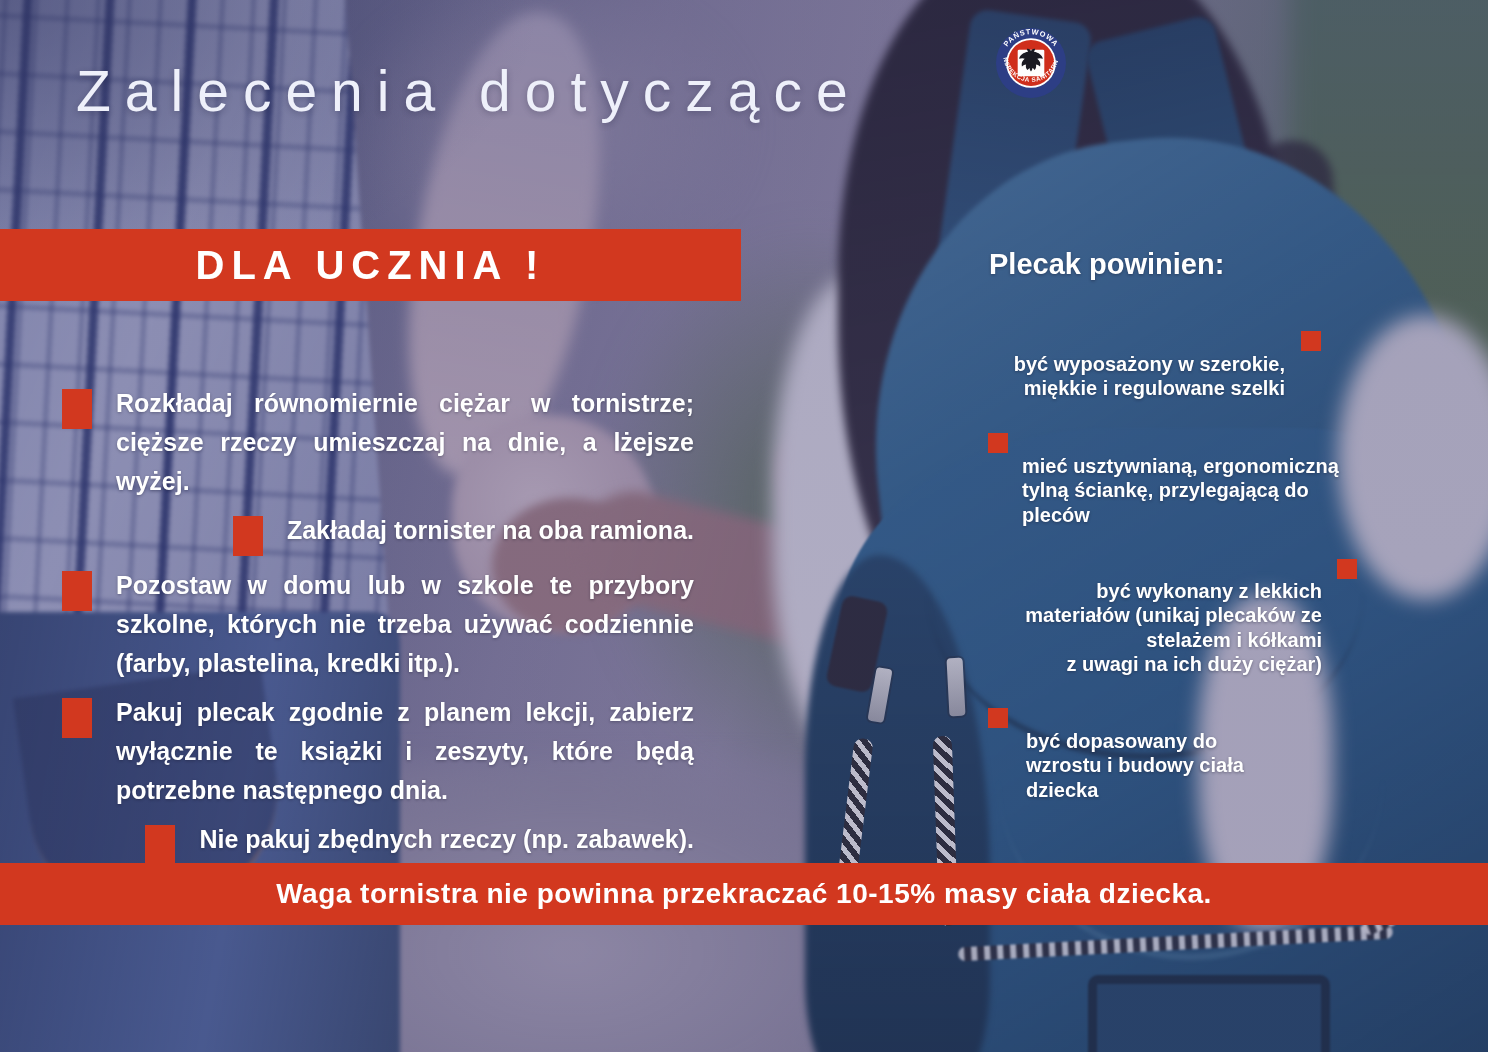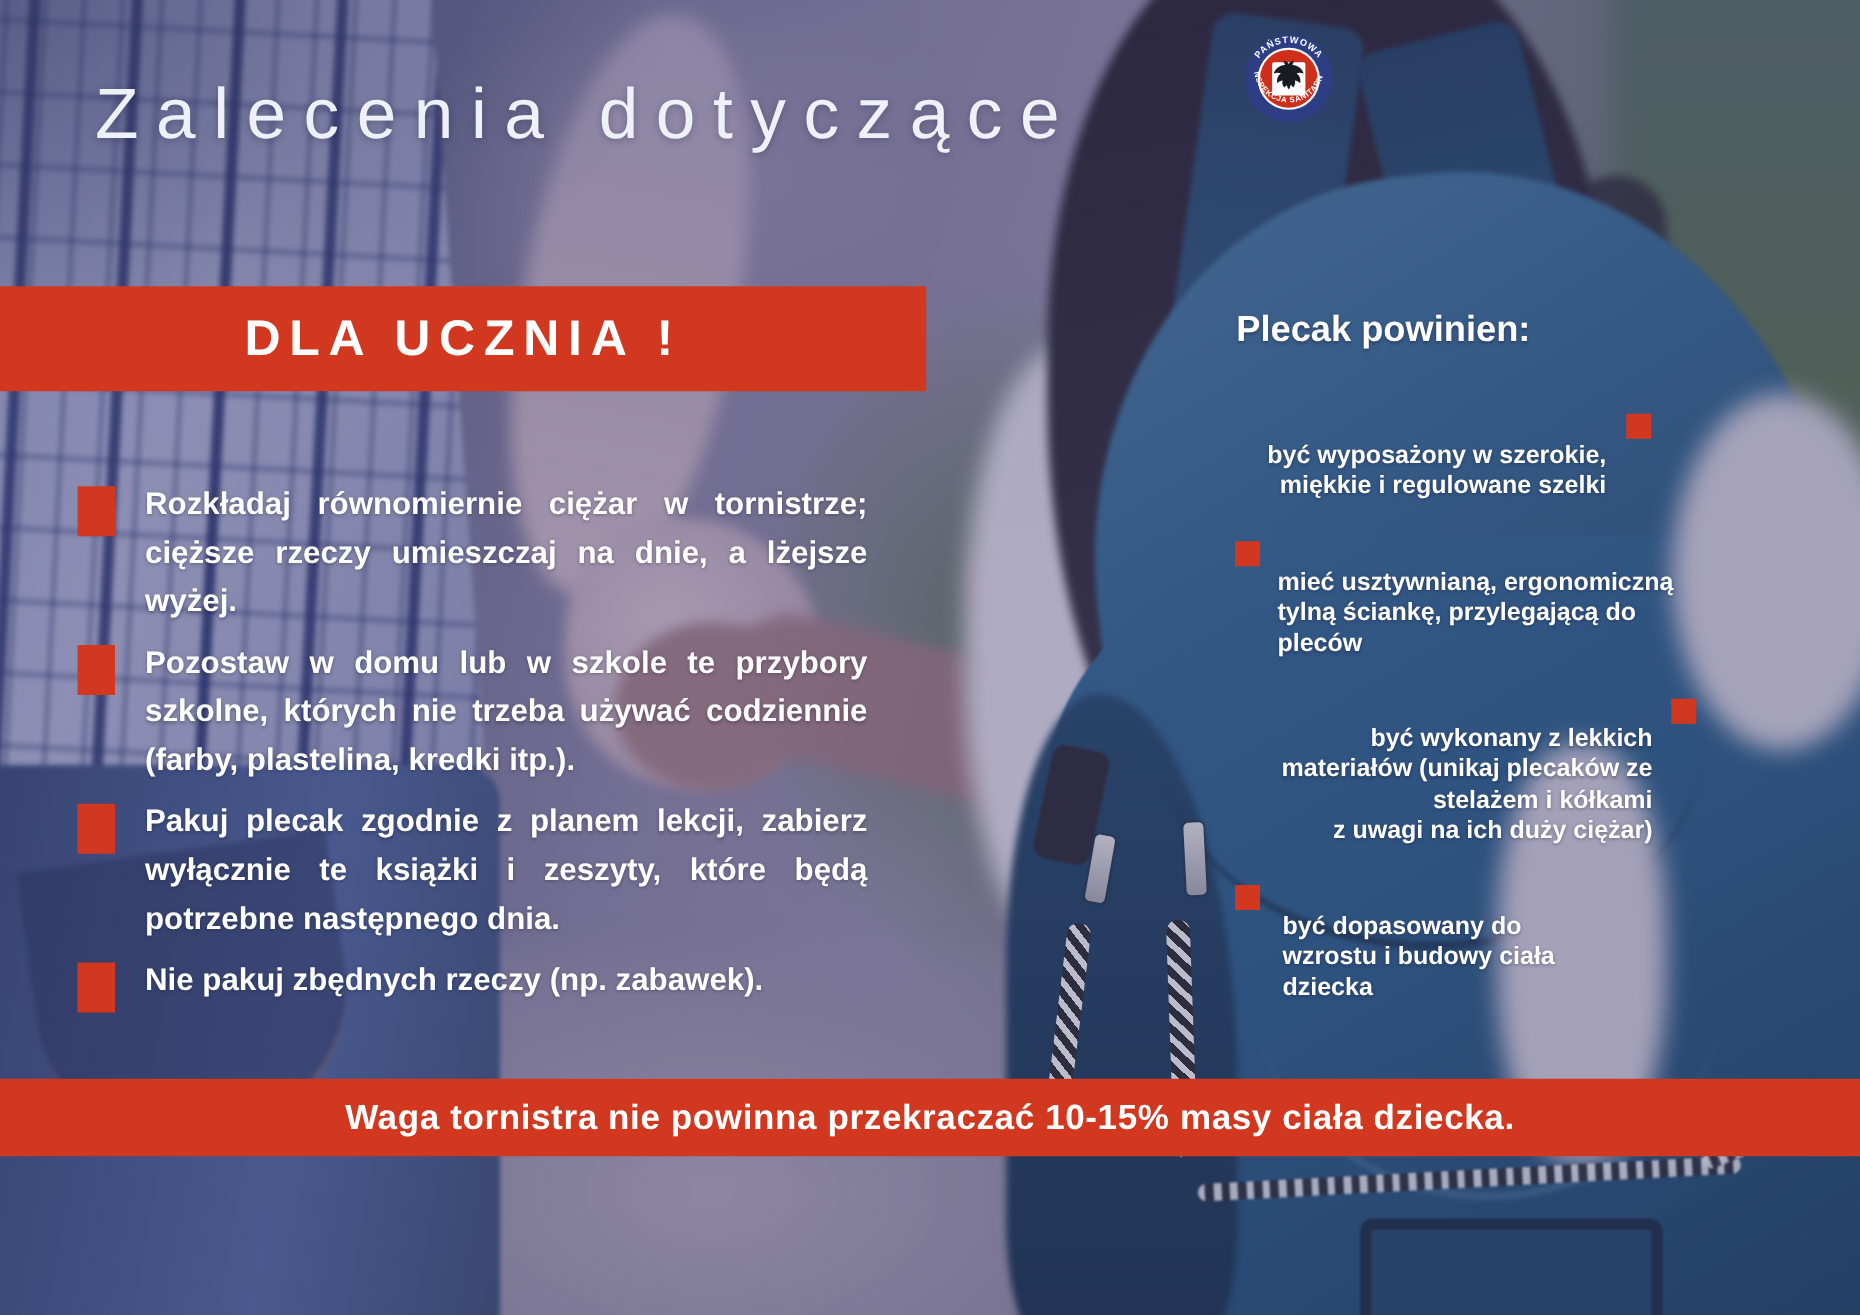--- a/index.html
+++ b/index.html
@@ -85,26 +85,26 @@
   
   .title{position:absolute;left:64px;top:38px;margin:12px;z-index:10;
     color:#eef0fa;font-weight:400;font-size:57px;line-height:83px;letter-spacing:14px;
     text-shadow:0 2px 6px rgba(30,30,60,.30);}
   .title span{display:block;white-space:nowrap;}
   .org-header{position:absolute;left:996px;top:28px;z-index:10;display:flex;gap:10px;width:480px;}
   .logo-wrap{flex:none;width:70px;height:70px;}
   .org-text{margin-top:8px;color:var(--white);font-weight:700;font-size:15px;line-height:20px;white-space:pre-line;
     text-shadow:0 1px 3px rgba(20,20,40,.45);}
   .banner{position:absolute;background:var(--red);display:flex;align-items:center;justify-content:center;z-index:9;}
-  .banner-student{left:0;top:229px;width:741px;height:84px;align-items:center;}
+  .banner-student{left:0;top:229px;width:741px;height:72px;align-items:center;}
   .banner-student span{color:var(--white);font-weight:700;font-size:40px;letter-spacing:7px;}
   .banner-footer{left:0;top:863px;width:1488px;height:62px;}
   .banner-footer span{color:var(--white);font-weight:700;font-size:28px;letter-spacing:.5px;}
   .advice-list{position:absolute;left:62px;top:384px;width:648px;margin:0;padding:0;list-style:none;z-index:10;}
-  .advice-item{display:flex;margin:0 16px 10px 0;}
+  .advice-item{display:flex;margin:0 16px 10px 0;justify-content:flex-end;}
   .sq{background:var(--red);flex:none;}
   .advice-item .sq{width:30px;height:40px;margin:5px 24px 0 0;}
   .advice-text{margin:0;color:var(--white);font-weight:700;font-size:25px;line-height:39px;text-align:justify;
     text-shadow:0 1px 3px rgba(20,20,40,.35);}
   .advice-item:last-child .advice-text{text-align:left;}
   .bp-heading{position:absolute;left:989px;top:248px;margin:0;z-index:10;color:var(--white);
     font-weight:700;font-size:29px;text-shadow:0 1px 3px rgba(20,20,40,.4);}
   .bp-item{position:absolute;z-index:10;color:var(--white);font-weight:700;font-size:20px;line-height:24.5px;
     white-space:pre-line;text-shadow:0 1px 3px rgba(20,20,40,.4);}
   .bp-item p{margin:0;}
@@ -193,20 +193,24 @@
     <span>DLA UCZNIA !</span>
   </div>
 
   <ul class="advice-list">
     <li class="advice-item">
       <span class="sq"></span>
       <p class="advice-text">Rozkładaj równomiernie ciężar w tornistrze; cięższe rzeczy umieszczaj na dnie, a lżejsze wyżej.</p>
     </li>
     <li class="advice-item">
       <span class="sq"></span>
+      <p class="advice-text">Zakładaj tornister na oba ramiona.</p>
+    </li>
+    <li class="advice-item">
+      <span class="sq"></span>
       <p class="advice-text">Pozostaw w domu lub w szkole te przybory szkolne, których nie trzeba używać codziennie (farby, plastelina, kredki itp.).</p>
     </li>
     <li class="advice-item">
       <span class="sq"></span>
       <p class="advice-text">Pakuj plecak zgodnie z planem lekcji, zabierz wyłącznie te książki i zeszyty, które będą potrzebne następnego dnia.</p>
     </li>
     <li class="advice-item">
       <span class="sq"></span>
       <p class="advice-text">Nie pakuj zbędnych rzeczy (np. zabawek).</p>
     </li>

